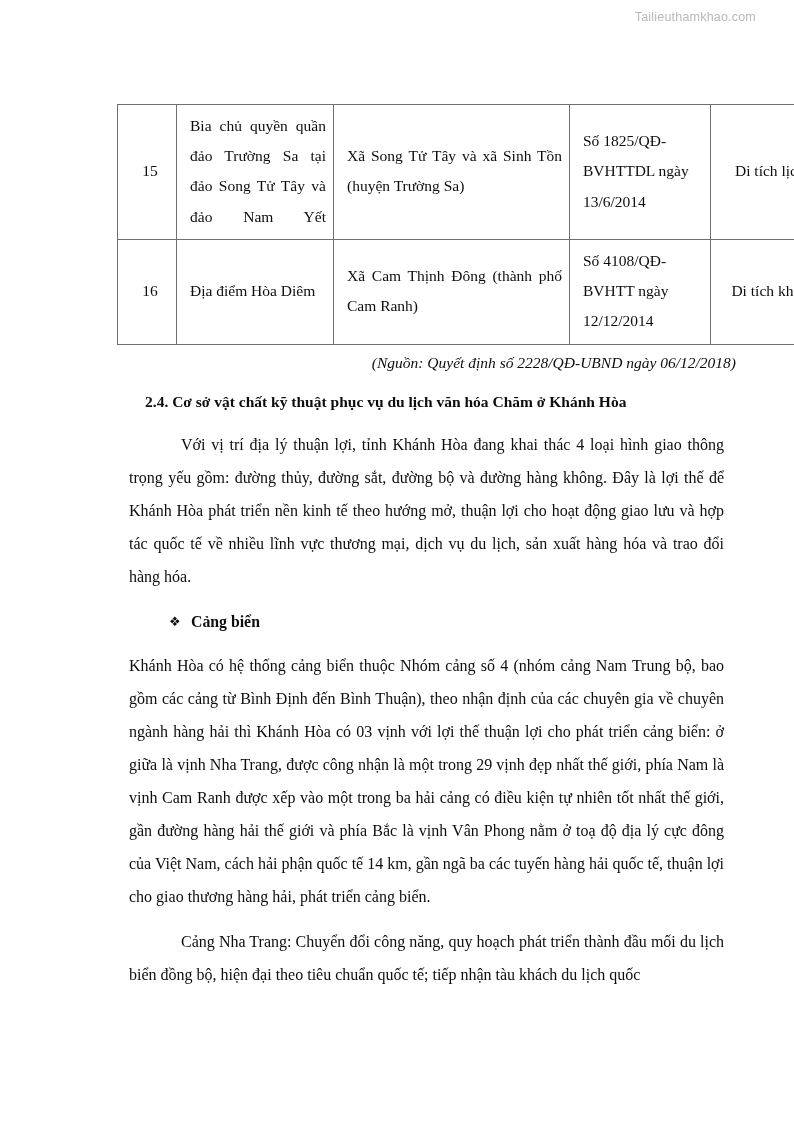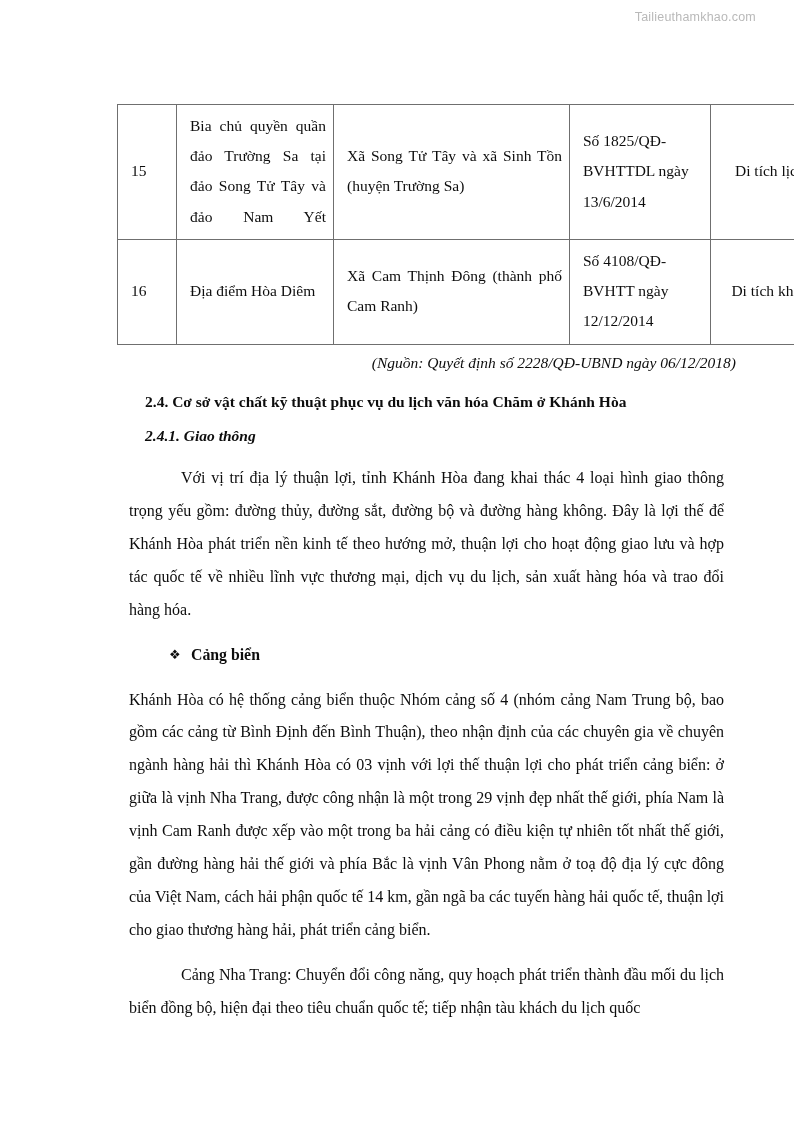--- a/index.html
+++ b/index.html
@@ -50,21 +50,21 @@
     table-layout: fixed;
     margin: 0;
   }
   table.heritage-table td {
     border: 1px solid #6f6f6f;
     padding: 6px 7px 7px 13px;
     font-size: 15.5px;
     line-height: 1.95;
     vertical-align: middle;
   }
-  td.c-no      { width: 38px;  }
+  td.c-no      { width: 38px;  text-align: center; }
   td.c-name    { width: 136px; text-align: justify; text-align-last: justify; }
   td.c-place   { width: 215px; text-align: justify; }
   td.c-dec     { width: 120px; }
   td.c-type    { width: 110px; text-align: center; }
 
   td.c-place.nojust { text-align: justify; text-align-last: left; }
   td.c-name.r2 { text-align: justify; text-align-last: left; }
 
   
   .source {
@@ -153,21 +153,20 @@
           <td class="c-dec">Số 4108/QĐ-BVHTT ngày 12/12/2014</td>
           <td class="c-type">Di tích khảo cổ</td>
         </tr>
       </tbody>
     </table>
 
     <div class="source">(Nguồn: Quyết định số 2228/QĐ-UBND ngày 06/12/2018)</div>
 
     <h2 class="sec">2.4. Cơ sở vật chất kỹ thuật phục vụ du lịch văn hóa Chăm ở Khánh Hòa</h2>
 
-    <h3 class="subsec">2.4.1. Giao thông</h3>
 
     <p class="body indent">Với vị trí địa lý thuận lợi, tỉnh Khánh Hòa đang khai thác 4 loại hình giao thông trọng yếu gồm: đường thủy, đường sắt, đường bộ và đường hàng không. Đây là lợi thế để Khánh Hòa phát triển nền kinh tế theo hướng mở, thuận lợi cho hoạt động giao lưu và hợp tác quốc tế về nhiều lĩnh vực thương mại, dịch vụ du lịch, sản xuất hàng hóa và trao đổi hàng hóa.</p>
 
     <div class="bullet-line">
       <span class="bullet-glyph">❖</span><span>Cảng biển</span>
     </div>
 
     <p class="body">Khánh Hòa có hệ thống cảng biển thuộc Nhóm cảng số 4 (nhóm cảng Nam Trung bộ, bao gồm các cảng từ Bình Định đến Bình Thuận), theo nhận định của các chuyên gia về chuyên ngành hàng hải thì Khánh Hòa có 03 vịnh với lợi thế thuận lợi cho phát triển cảng biển: ở giữa là vịnh Nha Trang, được công nhận là một trong  29 vịnh đẹp nhất thế giới, phía Nam là vịnh Cam Ranh  được xếp vào một trong ba hải cảng có điều kiện tự nhiên tốt nhất thế giới, gần đường hàng hải thế giới và phía Bắc là vịnh Vân Phong nằm ở toạ độ địa lý cực đông của Việt Nam, cách hải phận quốc tế 14 km, gần ngã ba các tuyến hàng hải quốc tế, thuận lợi cho giao thương hàng hải, phát triển cảng biển.</p>
 
     <p class="body indent">Cảng Nha Trang: Chuyển đổi công năng, quy hoạch phát triển thành đầu mối du lịch biển đồng bộ, hiện đại theo tiêu chuẩn quốc tế; tiếp nhận tàu khách du lịch quốc</p>

